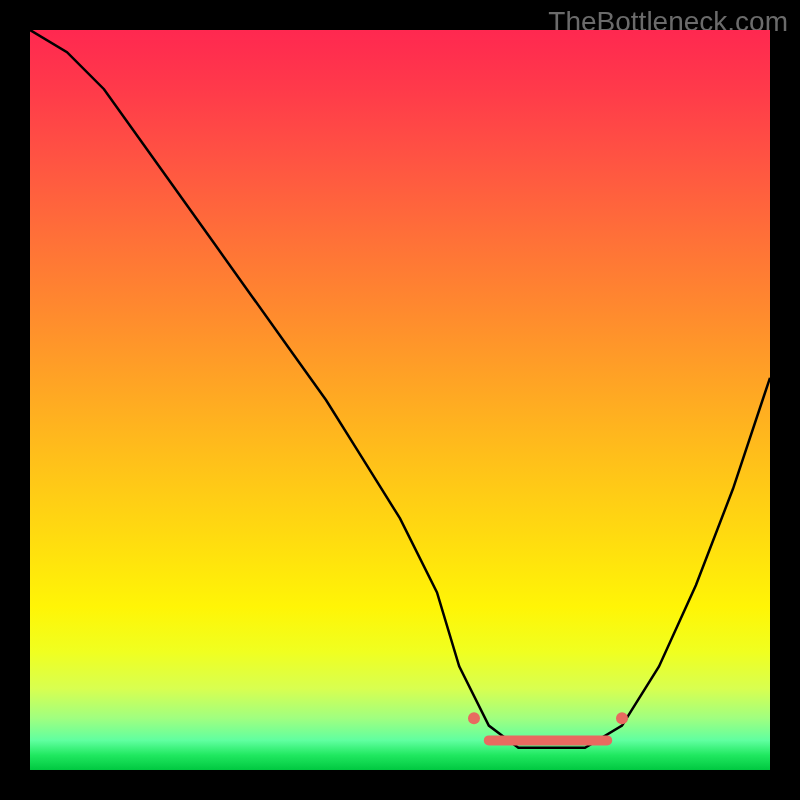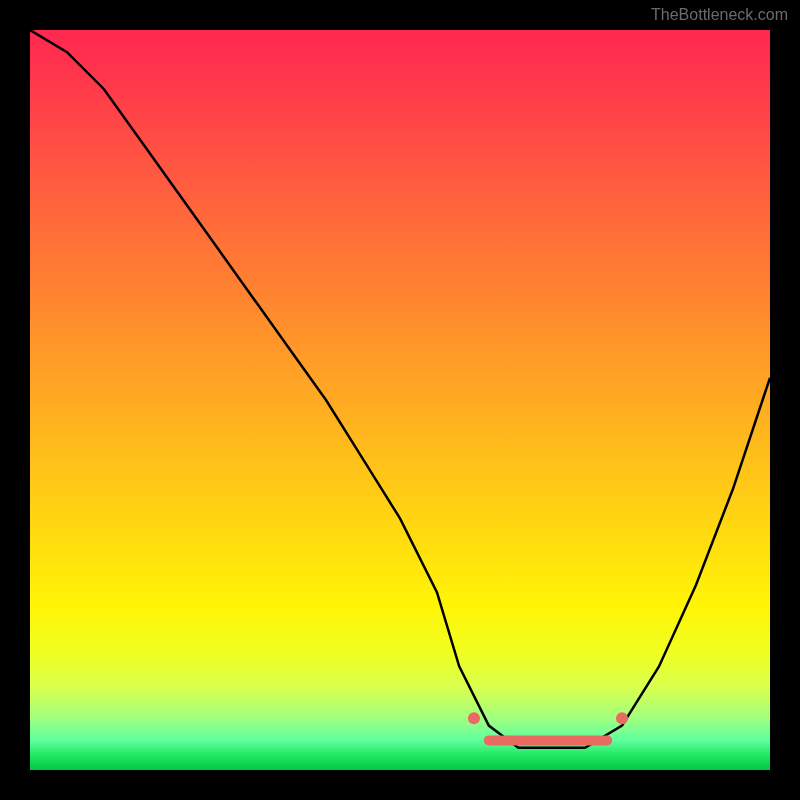--- a/index.html
+++ b/index.html
@@ -2,21 +2,21 @@
 <html><head>
 <meta charset="utf-8">
 <style>
   * { margin: 0; padding: 0; box-sizing: border-box; }
   body { width: 800px; height: 800px; background: #000; position: relative; font-family: Arial, sans-serif; }
   .attribution {
     position: absolute;
     top: 6px;
     right: 12px;
     color: #6b6b6b;
-    font-size: 16px;
+    font-size: 28px;
     font-weight: 500;
   }
   .plot-area {
     position: absolute;
     left: 30px;
     top: 30px;
     width: 740px;
     height: 740px;
   }
   .gradient-bg {

